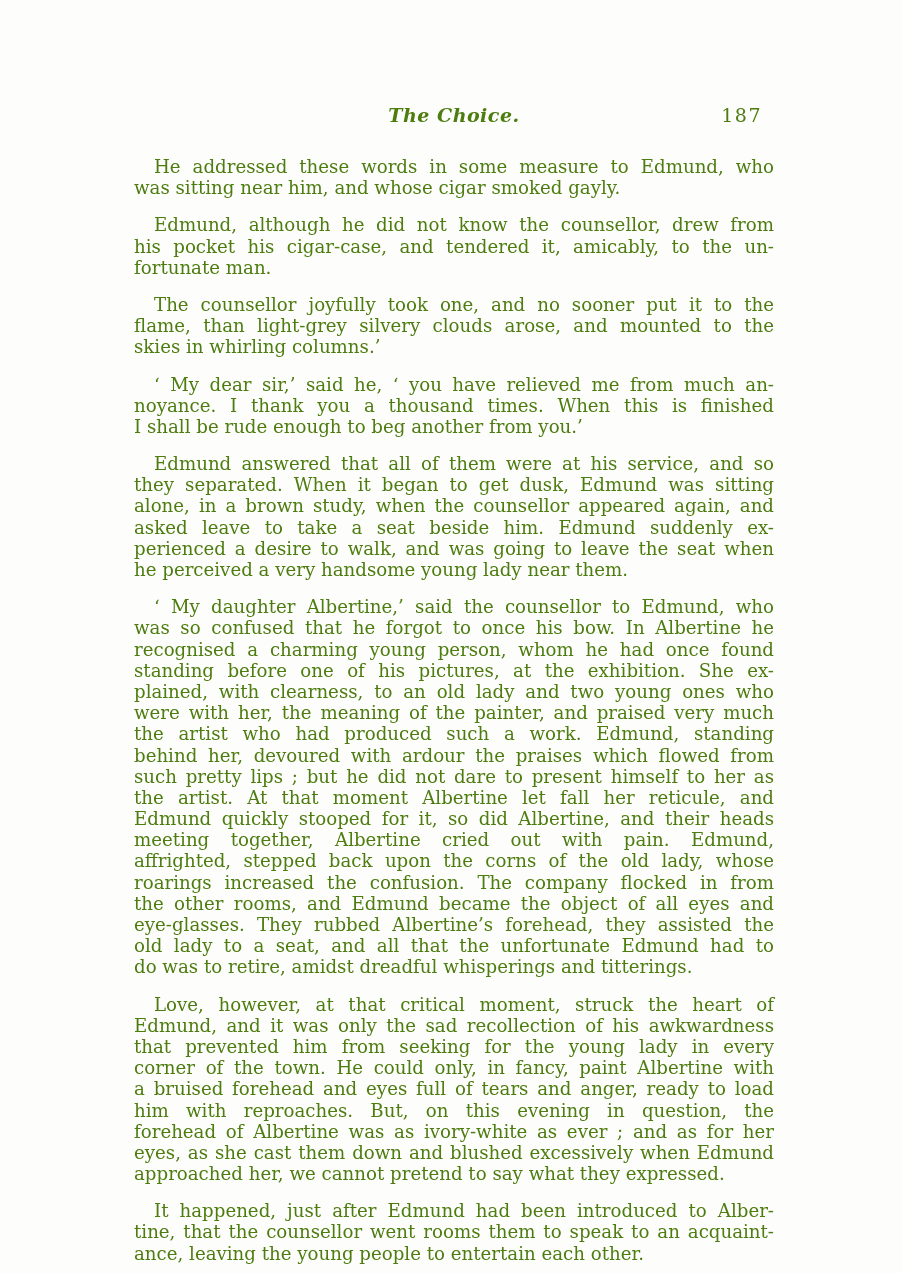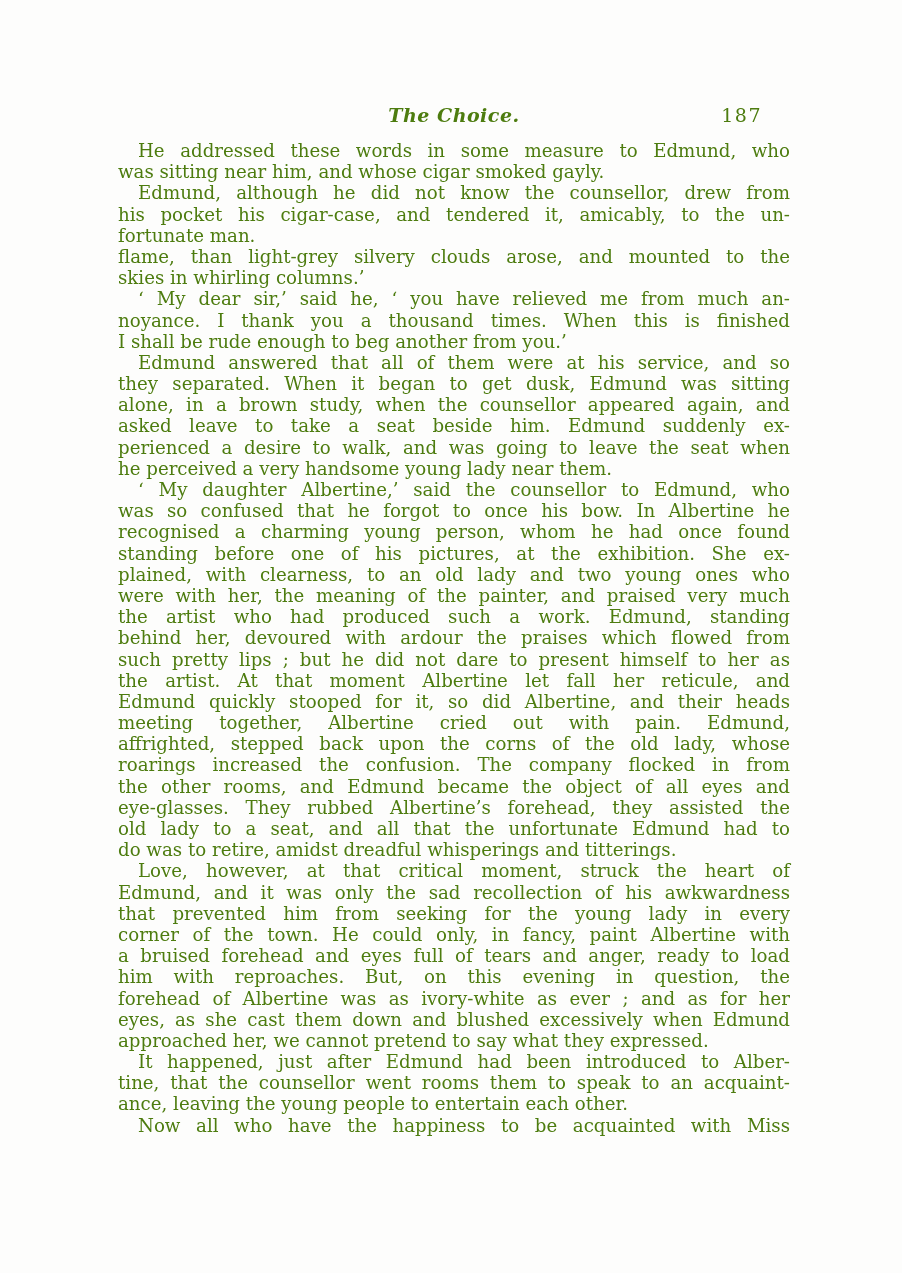--- a/index.html
+++ b/index.html
@@ -41,21 +41,21 @@
     font-size: 19px;
     letter-spacing: 1.5px;
   }
   .body-text {
     position: absolute;
     top: 140px;
     left: 118px;
     width: 672px;
   }
   .para {
-    margin: 0;
+    margin: 16px;
     padding: 0;
   }
   .line {
     height: 21.2px;
     line-height: 21.2px;
     font-size: 18.2px;
     white-space: normal;
     text-align: justify;
     text-align-last: justify;
     text-justify: inter-word;
@@ -83,20 +83,21 @@
       <div class="para">
         <div class="line first">He addressed these words in some measure to Edmund, who</div>
         <div class="line last">was sitting near him, and whose cigar smoked gayly.</div>
       </div>
       <div class="para">
         <div class="line first">Edmund, although he did not know the counsellor, drew from</div>
         <div class="line">his pocket his cigar-case, and tendered it, amicably, to the un-</div>
         <div class="line last">fortunate man.</div>
       </div>
       <div class="para">
+        <div class="line first">The counsellor joyfully took one, and no sooner put it to the</div>
         <div class="line">flame, than light-grey silvery clouds arose, and mounted to the</div>
         <div class="line last">skies in whirling columns.’</div>
       </div>
       <div class="para">
         <div class="line first">‘ My dear sir,’ said he, ‘ you have relieved me from much an-</div>
         <div class="line">noyance.  I thank you a thousand times.  When this is finished</div>
         <div class="line last">I shall be rude enough to beg another from you.’</div>
       </div>
       <div class="para">
         <div class="line first">Edmund answered that all of them were at his service, and so</div>

